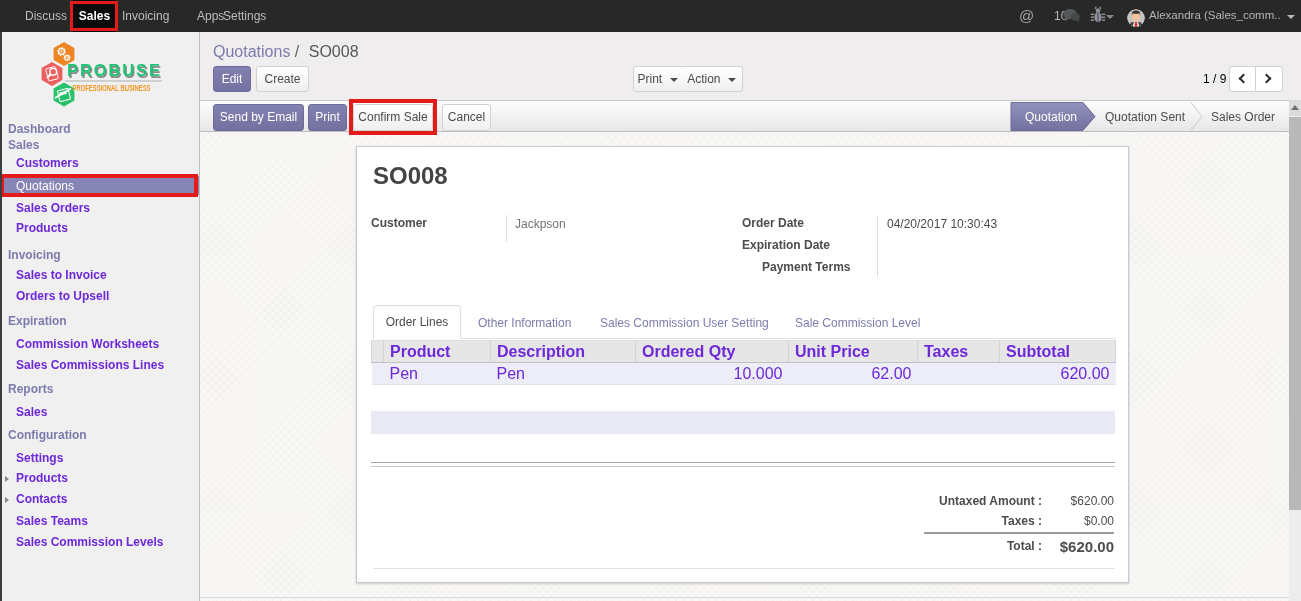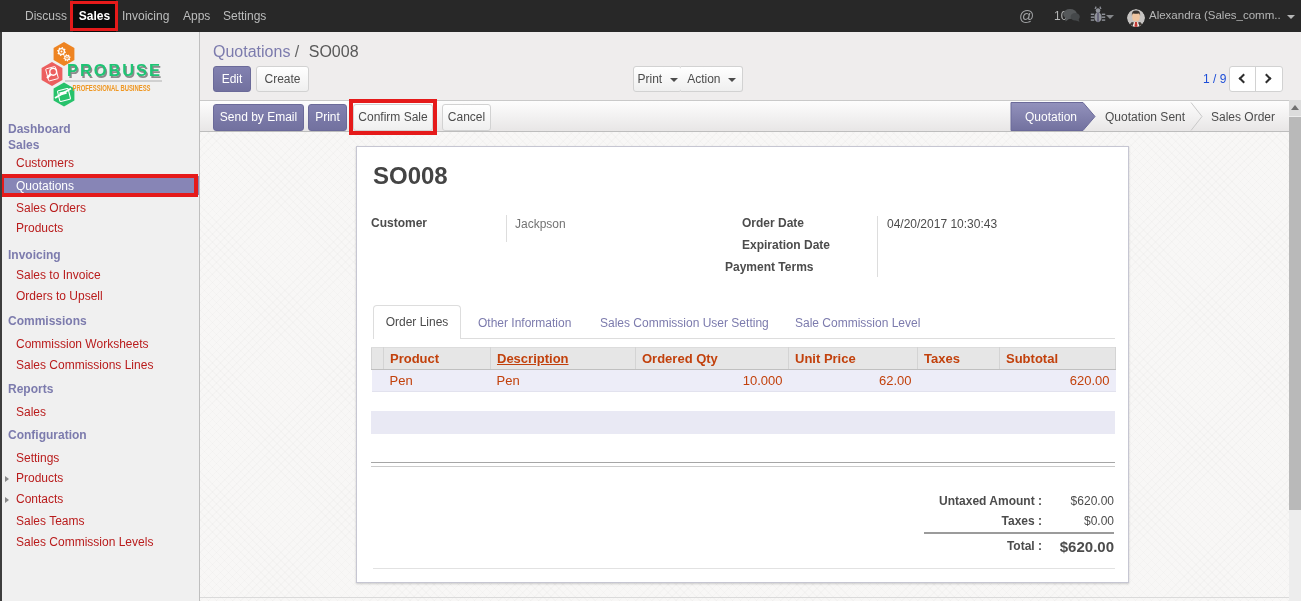--- a/index.html
+++ b/index.html
@@ -8,38 +8,38 @@
 
 
 #navbar { position:absolute; left:0; top:0; width:1301px; height:32px; background:#282828; color:#bcbdbd; }
 #navbar .nav-item { position:absolute; top:0; height:44px; line-height:32px; }
 #navbar .active-item { background:#0c0c0c; color:#fff; }
 .redbox { position:absolute; border:3px solid #e51a1a; z-index:50; }
 
 
 #sidebar { position:absolute; left:0; top:32px; width:200px; height:569px; background:#f0f0f0; border-right:1px solid #bfbfbf; }
 #sidebar .hdr { position:absolute; left:8px; color:#7c7bad; font-weight:bold; white-space:nowrap; }
-#sidebar .itm { position:absolute; left:16px; color:#b91c1c; white-space:nowrap; }
+#sidebar .itm { position:absolute; left:16px; color:#6d28d9; white-space:nowrap;font-weight:bold; }
 #quot-bg { position:absolute; left:0; top:144px; width:199px; height:19px; background:#8785b6; }
 #quot-bg span { position:absolute; left:16px; top:3px; color:#fff; }
 .tri { display:inline-block; width:0; height:0; border-top:3.5px solid transparent; border-bottom:3.5px solid transparent; border-left:4.5px solid #878787; position:absolute; left:-11px; top:4.5px; }
 #sidebar .itm { white-space:nowrap; }
 
 
 #cpanel { position:absolute; left:200px; top:32px; width:1101px; height:68px; background:#efeded; }
 #breadcrumb { position:absolute; left:13px; top:11px; font-size:16px; color:#7c7bad; }
 #breadcrumb .sep { color:#666; } #breadcrumb .cur { color:#585858; margin-left:5px; }
 .btn { display:inline-block; border-radius:3px; font-size:12px; text-align:center; line-height:24px; height:26px; border:1px solid #d2d2d2; background:linear-gradient(#ffffff,#efefef); color:#4c4c4c; }
 .btn-purple { background:linear-gradient(#8281b0,#72719f); border-color:#6b6a99; color:#fff; }
 #btn-edit { position:absolute; left:13px; top:34px; width:38px; }
 #btn-create { position:absolute; left:56px; top:34px; width:53px; }
 #btn-print { position:absolute; left:433px; top:34px; width:49px; }
 #btn-action { position:absolute; left:481px; top:34px; width:62px; border-left:none; border-top-left-radius:0; border-bottom-left-radius:0; }
 .caret { display:inline-block; width:0; height:0; border-left:4px solid transparent; border-right:4px solid transparent; border-top:4px solid #4c4c4c; margin-left:4px; vertical-align:middle; }
-#pager-num { position:absolute; left:1003px; top:40px; color:#1d4ed8; }
+#pager-num { position:absolute; left:1003px; top:40px; color:#000000; }
 #pager-btns { position:absolute; left:1029px; top:34px; width:54px; height:26px; background:#fff; border:1px solid #d2d2d2; border-radius:3px; }
 #pager-btns .pg { position:absolute; top:0; width:26px; height:24px; }
 .chev { position:absolute; top:8px; width:7px; height:7px; border-left:2.6px solid #2e2e2e; border-bottom:2.6px solid #2e2e2e; }
 .chev-l { left:10px; transform:rotate(45deg); }
 .chev-r { left:7px; transform:rotate(225deg); }
 #pager-btns .pg1 { left:0; border-right:1px solid #d2d2d2; }
 #pager-btns .pg2 { right:0; }
 
 
 #statusbar { position:absolute; left:200px; top:100px; width:1089px; height:32px; background:linear-gradient(#fdfdfd,#e8e6e6); border-top:1px solid #c9c9c9; border-bottom:1px solid #bdbdbd; }
@@ -48,29 +48,29 @@
 
 #content { position:absolute; left:200px; top:132px; width:1089px; height:469px;
   background-color:#f8f7f6;
   background-image:repeating-linear-gradient(45deg,rgba(130,130,125,.032) 0 1px,transparent 1px 5.7px),repeating-linear-gradient(-45deg,rgba(130,130,125,.032) 0 1px,transparent 1px 5.7px);
   }
 #sheet { position:absolute; left:156px; top:14px; width:773px; height:437px; background:#fff; border:1px solid #c6c6d2; box-shadow:0 1px 2px rgba(0,0,0,0.18); }
 .flbl { position:absolute; font-weight:bold; color:#4c4c4c; white-space:nowrap; }
 .vsep { position:absolute; width:1px; background:#ddd; }
 #tab-active { position:absolute; left:16px; top:158px; width:88px; height:34px; background:#fff; border:1px solid #ddd; border-bottom:none; border-radius:4px 4px 0 0; text-align:center; line-height:32px; color:#4c4c4c; z-index:2; }
 .tab-i { position:absolute; top:169px; color:#7c7bad; white-space:nowrap; }
-#olines { position:absolute; left:14px; top:200px; width:744px; border-collapse:collapse; table-layout:fixed; font-size:13px; color:#c2410c; }
+#olines { position:absolute; left:14px; top:193px; width:744px; border-collapse:collapse; table-layout:fixed; font-size:16px; color:#6d28d9; }
 #olines td { padding:0 6px; height:22px; overflow:hidden; }
 #olines .r { text-align:right; }
 #olines .hd td { background:#e6e6e6; font-weight:bold; border:1px solid #d4d4d4; border-top-color:#dcdcdc; border-bottom:1px solid #c0c0c0; }
 #olines .hd .r { text-align:left; }
 #olines .dr td { background:#ededf8; border-bottom:1px solid #e2e2ee; }
 #olines .c0 { width:12px; padding:0; }
 #olines .c1 { width:107px; }
-#olines .c2 { width:145px;text-decoration:underline; }
+#olines .c2 { width:145px; }
 #olines .c3 { width:153px; }
 #olines .c4 { width:129px; }
 #olines .c5 { width:82px; }
 #olines .c6 { width:116px; }
 .tlbl { position:absolute; left:535px; width:150px; text-align:right; font-weight:bold; color:#4c4c4c; }
 .tval { position:absolute; left:657px; width:100px; text-align:right; color:#4c4c4c; }
 
 
 #scrollbar { position:absolute; left:1289px; top:100px; width:12px; height:501px; background:#ededed; }
 #scroll-thumb { position:absolute; left:0; top:17px; width:12px; height:393px; background:#b9b9b9; }
@@ -79,21 +79,21 @@
 #bottomline { position:absolute; left:200px; top:597px; width:1089px; height:1px; background:#dadada; }
 </style>
 </head>
 <body>
 
 <div id="navbar">
   <div class="nav-item" style="left:25px;">Discuss</div>
   <div class="nav-item active-item" style="left:73px;width:43px;text-align:center;font-weight:bold;">Sales</div>
   <div class="redbox" style="left:70px;top:1px;width:48px;height:30px;"></div>
   <div class="nav-item" style="left:122px;">Invoicing</div>
-  <div class="nav-item" style="left:183px;text-align:right;">Apps</div>
+  <div class="nav-item" style="left:197px;text-align:right;">Apps</div>
   <div class="nav-item" style="left:223px;">Settings</div>
 
   <div style="position:absolute;left:1019px;top:7px;font-size:15px;color:#9fa1a3;">@</div>
   <div style="position:absolute;left:1036px;top:9px;color:#b5b6b6;margin-left:18px;">10</div>
   <svg style="position:absolute;left:1063px;top:9px;" width="17" height="13" viewBox="0 0 17 13">
     <ellipse cx="7" cy="5" rx="6.8" ry="5" fill="#55585a"></ellipse>
     <path d="M2.5 8 L2.5 12.5 L8 8.5 Z" fill="#55585a"></path>
     <ellipse cx="12.2" cy="7.8" rx="4.6" ry="3.8" fill="#45484a"></ellipse>
     <path d="M15.5 10 L16.5 12.8 L12.5 11.2 Z" fill="#45484a"></path>
   </svg>
@@ -189,21 +189,21 @@
   <div class="itm" style="top:124px;">Customers</div>
   <div id="quot-bg">
       <span>Quotations</span>
     </div>
   <div class="redbox" style="left:0px;top:142px;width:198px;height:23px;border-width:4px;"></div>
   <div class="itm" style="top:169px;">Sales Orders</div>
   <div class="itm" style="top:189px;">Products</div>
   <div class="hdr" style="top:216px;">Invoicing</div>
   <div class="itm" style="top:236px;">Sales to Invoice</div>
   <div class="itm" style="top:257px;">Orders to Upsell</div>
-  <div class="hdr" style="top:282px;">Commissions</div>
+  <div class="hdr" style="top:282px;">Expiration</div>
   <div class="itm" style="top:305px;">Commission Worksheets</div>
   <div class="itm" style="top:326px;">Sales Commissions Lines</div>
   <div class="hdr" style="top:350px;">Reports</div>
   <div class="itm" style="top:373px;">Sales</div>
   <div class="hdr" style="top:396px;">Configuration</div>
   <div class="itm" style="top:419px;">Settings</div>
   <div class="itm" style="top:439px;"><span class="tri"></span>Products</div>
   <div class="itm" style="top:460px;"><span class="tri"></span>Contacts</div>
   <div class="itm" style="top:482px;">Sales Teams</div>
   <div class="itm" style="top:503px;">Sales Commission Levels</div>
@@ -246,21 +246,21 @@
 </div>
 <div id="content">
     <div id="sheet">
   <div style="position:absolute;left:16px;top:15px;font-size:24px;font-weight:bold;color:#444;">SO008</div>
 
   <div class="flbl" style="left:14px;top:69px;">Customer</div>
   <div class="vsep" style="left:149px;top:68px;height:27px;"></div>
   <div style="position:absolute;left:158px;top:70px;color:#737373;">Jackpson</div>
   <div class="flbl" style="left:385px;top:69px;">Order Date</div>
   <div class="flbl" style="left:385px;top:91px;">Expiration Date</div>
-  <div class="flbl" style="left:368px;top:113px;">Payment Terms</div>
+  <div class="flbl" style="left:405px;top:113px;">Payment Terms</div>
   <div class="vsep" style="left:520px;top:69px;height:61px;"></div>
   <div style="position:absolute;left:530px;top:70px;">04/20/2017 10:30:43</div>
 
   <div style="position:absolute;left:16px;top:191px;width:742px;height:1px;background:#ddd;"></div>
   <div id="tab-active">Order Lines</div>
   <div class="tab-i" style="left:121px;">Other Information</div>
   <div class="tab-i" style="left:243px;">Sales Commission User Setting</div>
   <div class="tab-i" style="left:438px;">Sale Commission Level</div>
 
   <table id="olines">

